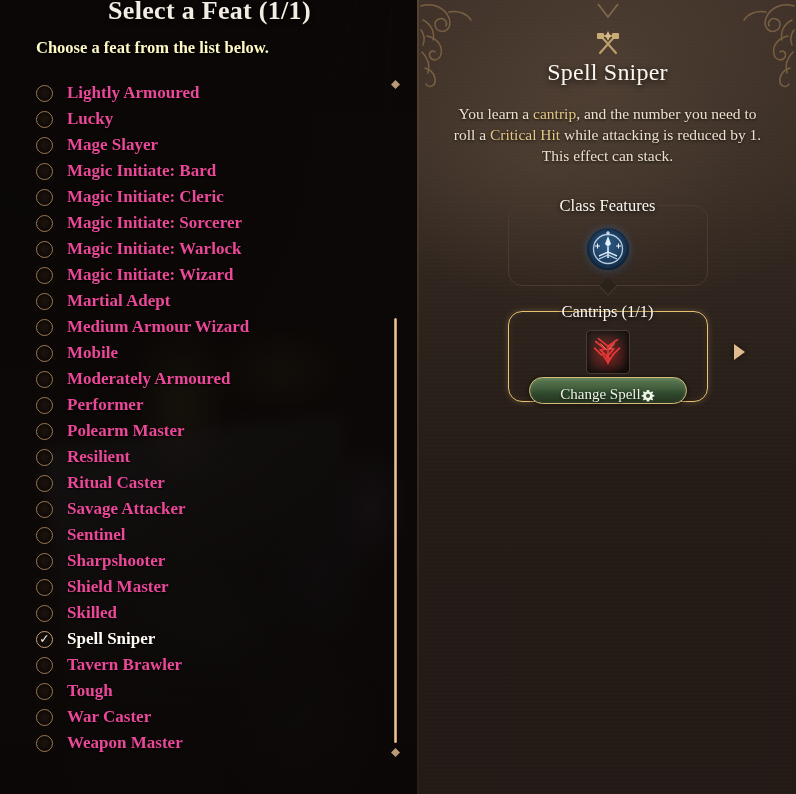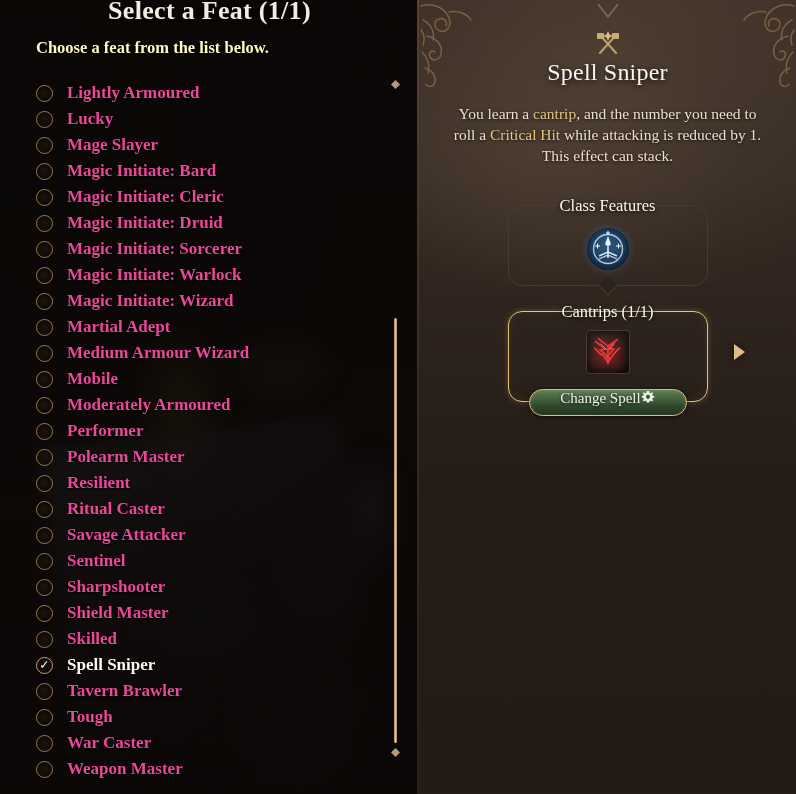--- a/index.html
+++ b/index.html
@@ -320,23 +320,22 @@
   #change-spell-button {
     position: absolute;
     left: 50%; top: 377px;
     transform: translateX(-50%);
     z-index: 6;
     width: 158px; height: 27px;
     border-radius: 14px;
     border: 1.4px solid #d8bb78;
     background: linear-gradient(to bottom, #5c7a52 0%, #44603e 38%, #2f4a2d 62%, #25331f 100%);
     box-shadow: 0 1px 5px rgba(0,0,0,.7), inset 0 1px 4px rgba(200,230,180,.16);
-    display: flex; align-items: flex-start; justify-content: center;
+    display: flex; align-items: flex-end; justify-content: center;
     cursor: pointer;
-    margin-top: 12px;
   }
   #change-spell-label {
     color: #ecf3e4;
     font-size: 15px;
     text-shadow: 0 1px 3px rgba(0,0,0,.8);
   }
 
   #next-page-arrow {
     position: absolute;
     left: 734px;
@@ -382,24 +381,20 @@
           <div class="radio"></div>
           <span class="feat-label">Mage Slayer</span>
         </div>
         <div class="feat-row">
           <div class="radio"></div>
           <span class="feat-label">Magic Initiate: Bard</span>
         </div>
         <div class="feat-row">
           <div class="radio"></div>
           <span class="feat-label">Magic Initiate: Cleric</span>
-        </div>
-        <div class="feat-row">
-          <div class="radio"></div>
-          <span class="feat-label">Magic Initiate: Druid</span>
         </div>
         <div class="feat-row">
           <div class="radio"></div>
           <span class="feat-label">Magic Initiate: Sorcerer</span>
         </div>
         <div class="feat-row">
           <div class="radio"></div>
           <span class="feat-label">Magic Initiate: Warlock</span>
         </div>
         <div class="feat-row">

